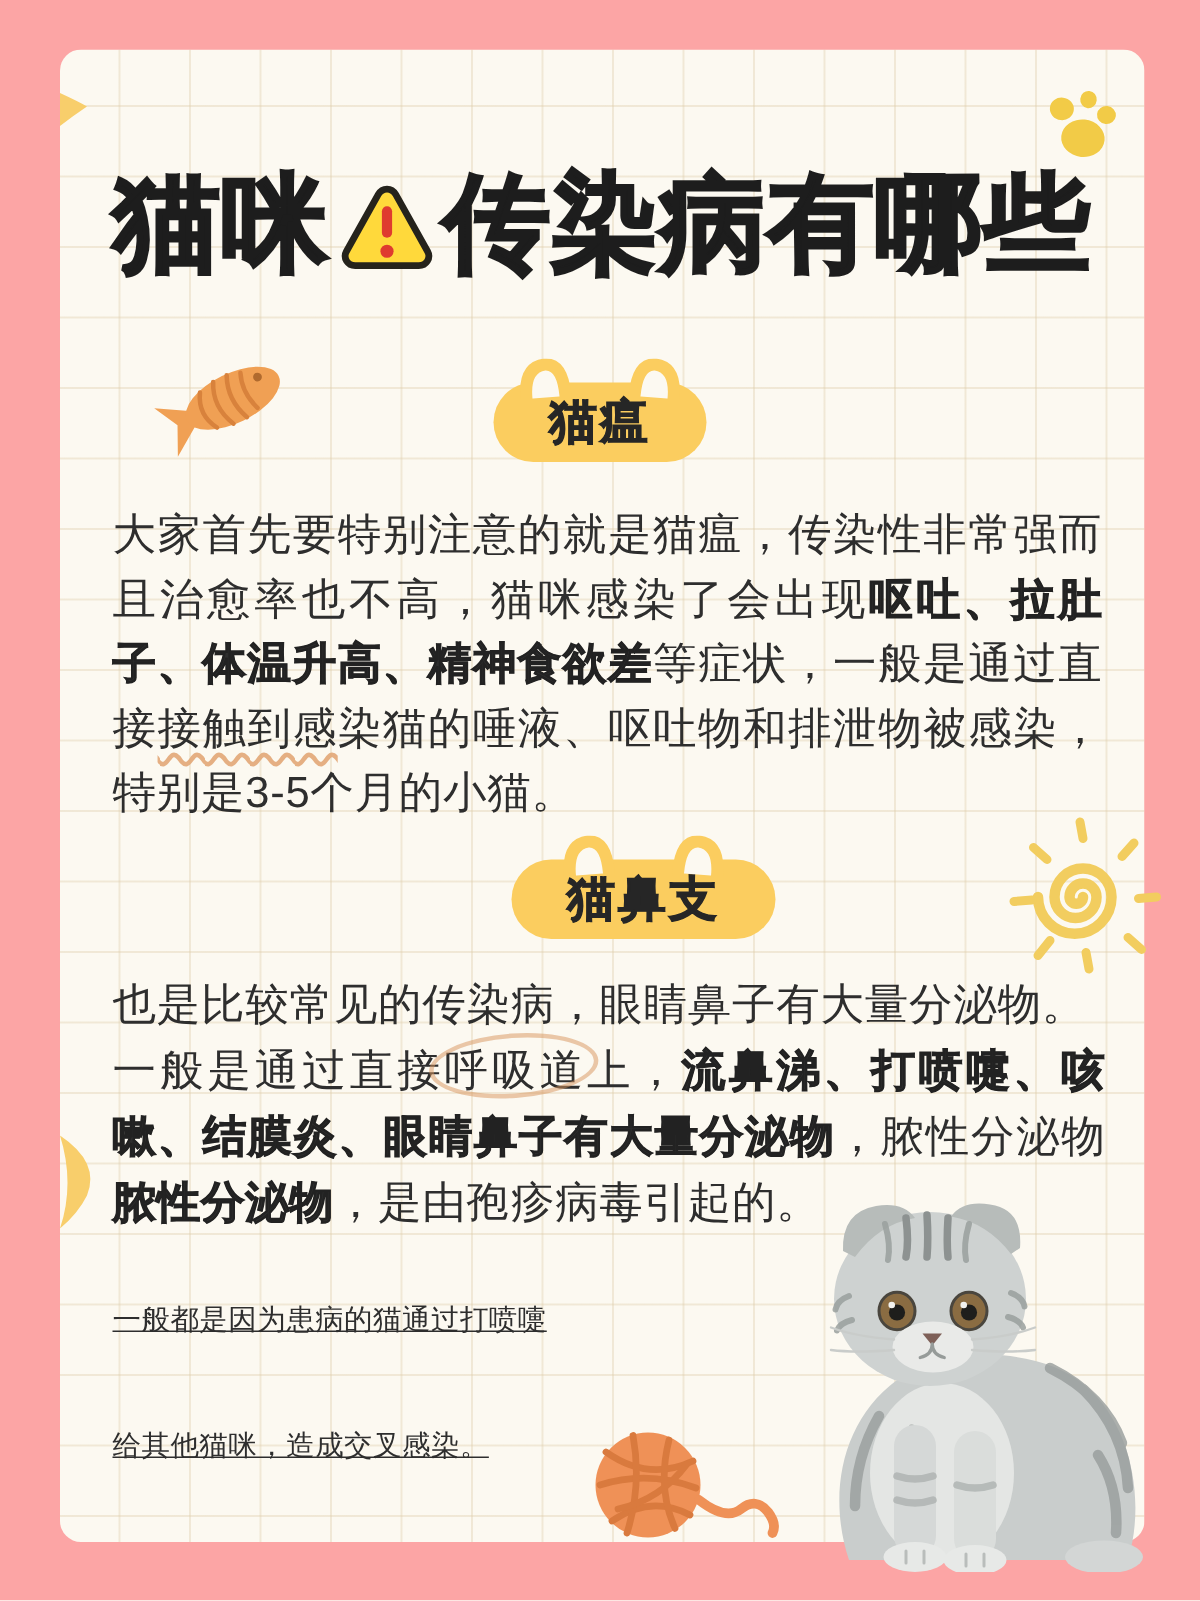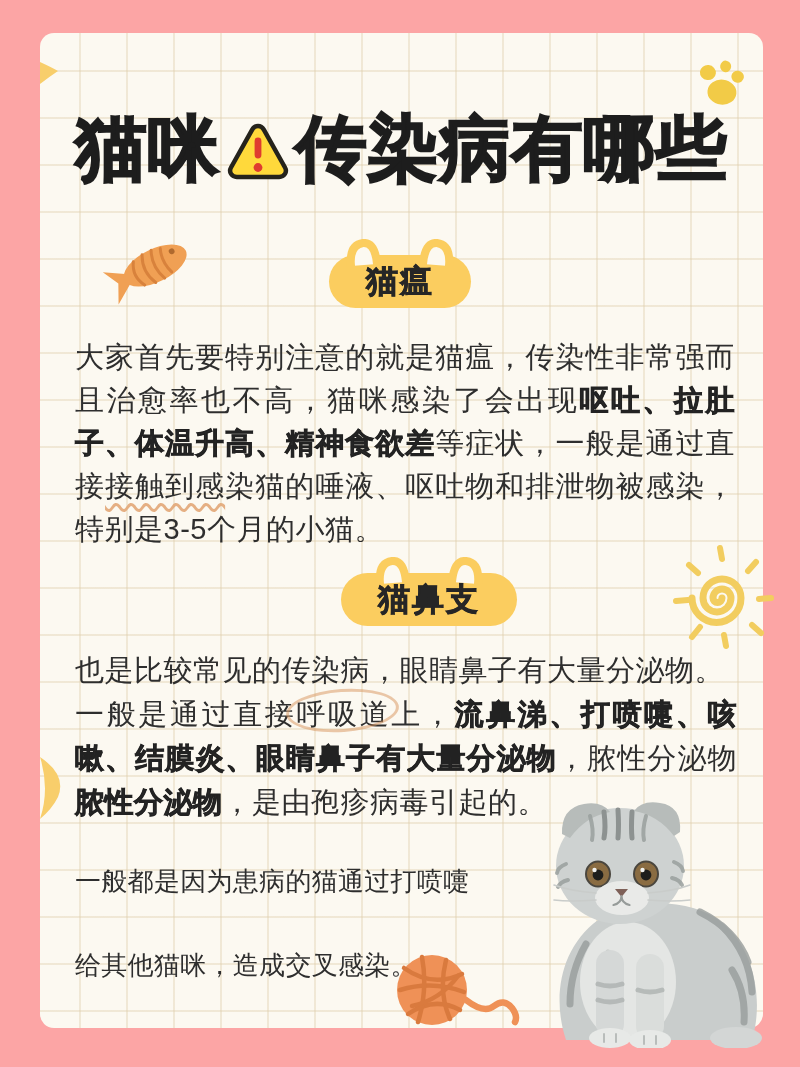--- a/index.html
+++ b/index.html
@@ -24,21 +24,21 @@
   .ears{position:absolute;top:-16px;left:50%;transform:translateX(-50%);}
   
   .para{color:#2e2e2e;font-size:29px;line-height:43px;letter-spacing:.5px;text-align:justify;}
   .para .b{font-weight:900;-webkit-text-stroke:.7px #222;}
   .para .wavy{text-decoration:underline wavy rgba(226,167,119,.9);text-decoration-thickness:2.5px;text-underline-offset:7px;}
   .para .circled{position:relative;}
   .para .circled::after{content:"";position:absolute;left:-10px;right:-8px;top:-9px;bottom:-2px;
         border:3px solid rgba(216,148,92,.5);border-radius:50%;transform:rotate(-4deg);pointer-events:none;}
   .p1{left:75px;top:336px;width:660px;}
   .p2{left:75px;top:648px;width:662px;line-height:44px;}
-  .p3{left:75px;top:860px;width:500px;font-size:26px;line-height:42px;letter-spacing:.3px;text-align:left;}
+  .p3{left:75px;top:860px;width:500px;font-size:19px;line-height:42px;letter-spacing:.3px;text-align:left;text-decoration:underline;}
   svg{display:block;}
 </style>
 </head>
 <body>
 
 <div class="frame">
   <div class="card"></div>
 
   <svg class="abs" style="left:40px;top:62px;" width="20" height="22" viewBox="0 0 20 22">
     <path d="M0 0 Q13 6 18 9 Q9 15 0 22 Z" fill="#F8CE6B"></path>

